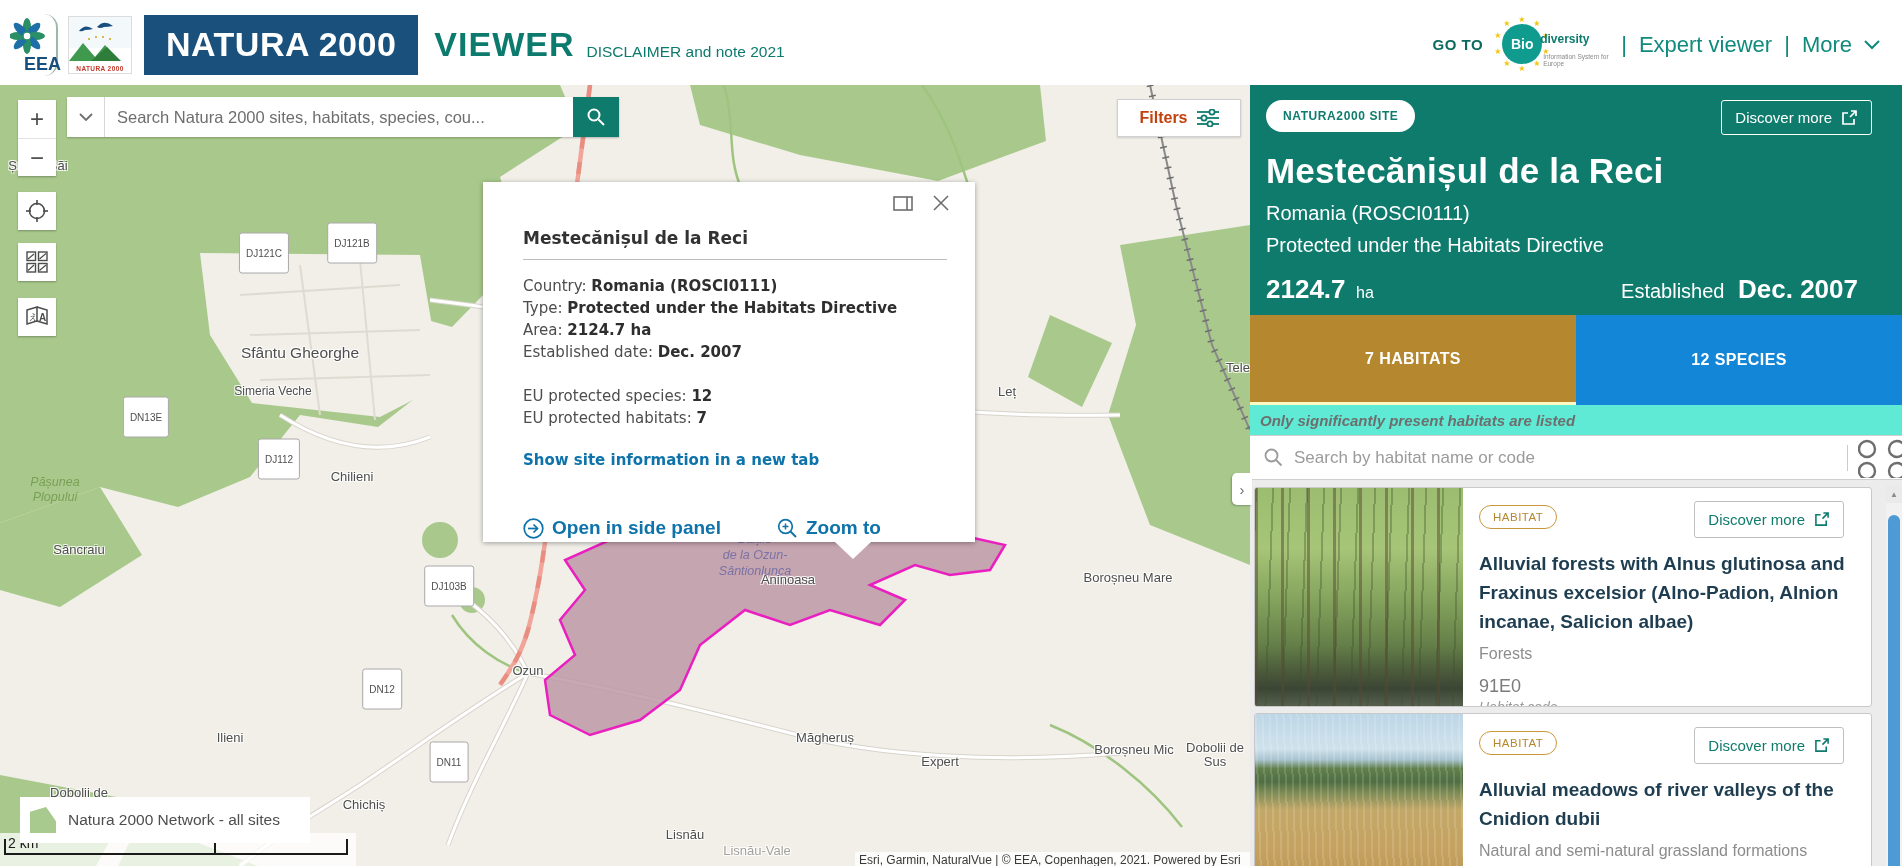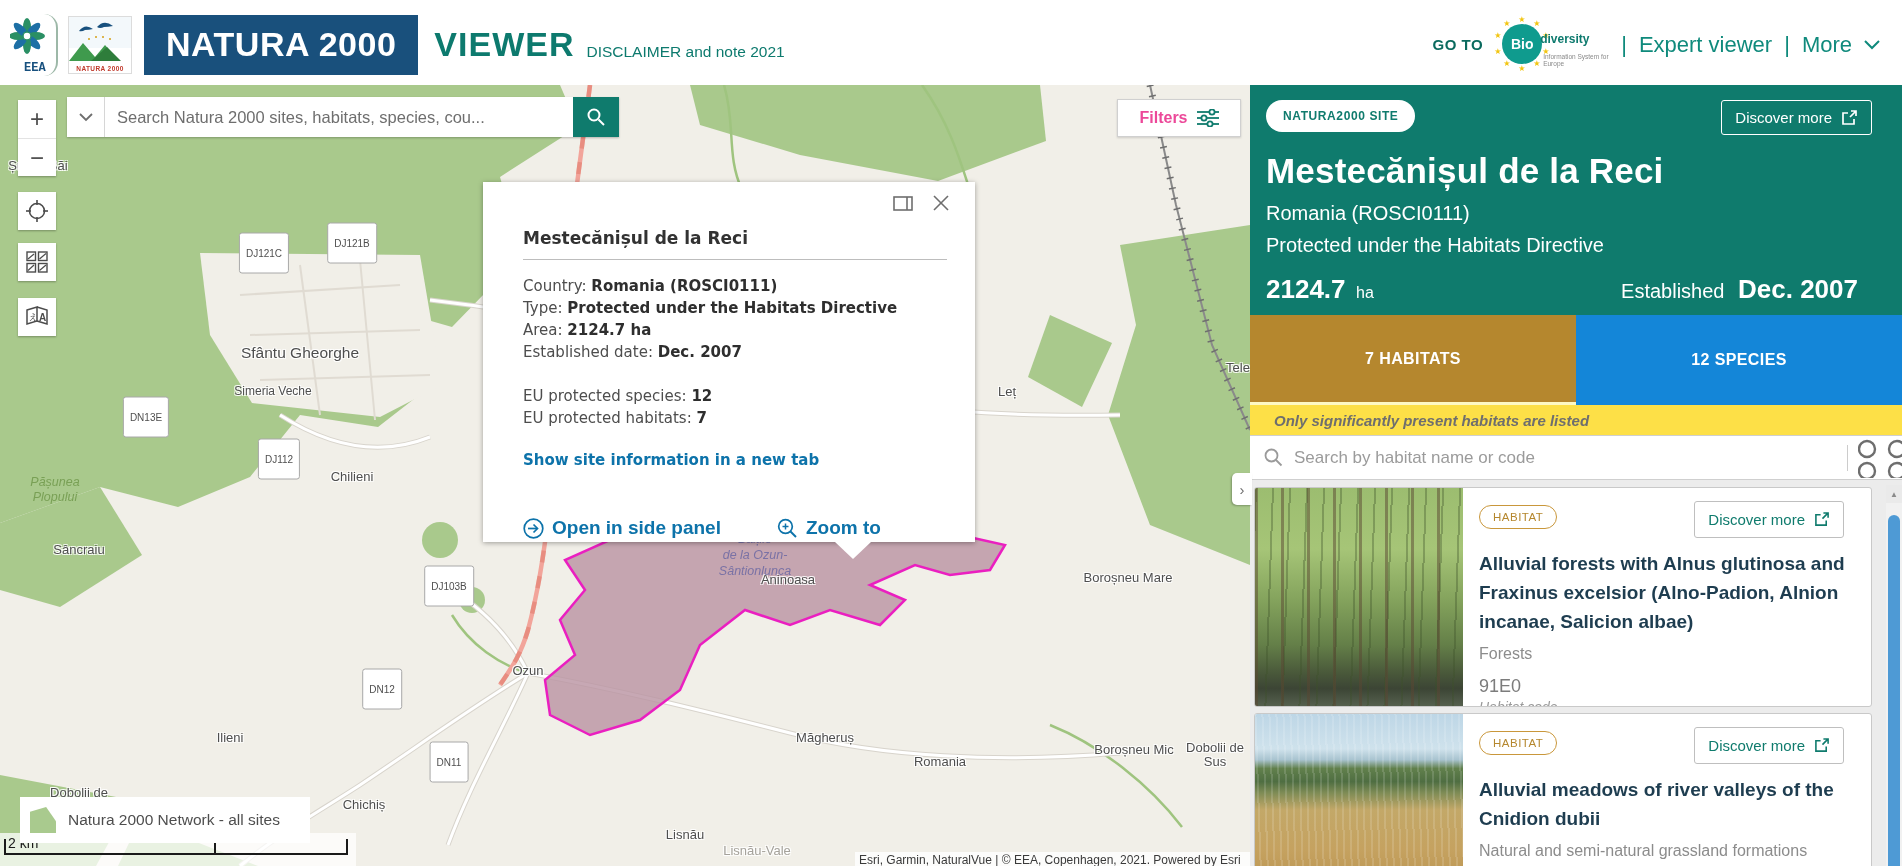--- a/index.html
+++ b/index.html
@@ -5,21 +5,21 @@
   * { margin:0; padding:0; box-sizing:border-box; }
   html,body { background:#fff; }
   .app { position:relative; width:1902px; height:866px; overflow:hidden; background:#fff;
          font-family:"Liberation Sans", sans-serif; }
 
   
   .hdr { position:absolute; left:0; top:0; width:1902px; height:85px; background:#fff;
          display:flex; align-items:center; padding:10px 22px 6px 8px; z-index:40; }
   .eea-logo { width:50px; height:62px; position:relative; border-right:2px solid #9db8a8;
               border-radius:0 14px 14px 0; padding:2px 6px 0 2px; flex:0 0 auto; }
-  .eea-txt { position:absolute; left:16px; bottom:1px; font-size:12px; font-weight:bold; color:#17507e;font-family:Liberation Mono, monospace; }
+  .eea-txt { position:absolute; left:16px; bottom:1px; font-size:18px; font-weight:bold; color:#17507e; }
   .n2k-logo { width:64px; height:58px; border:1px solid #dcdcdc; margin-left:10px; position:relative;
               background:linear-gradient(180deg,#f3f8fb 0 55%,#ffffff 55% 100%); flex:0 0 auto; overflow:hidden; }
   .n2k-txt { position:absolute; left:0; right:0; bottom:1px; text-align:center; font-size:6.5px;
              font-weight:bold; color:#c0392b; letter-spacing:.4px; }
   .brandbox { margin-left:12px; height:60px; background:#19507c; color:#fff; display:flex; align-items:center;
               padding:0 22px; font-size:34px; font-weight:bold; letter-spacing:.5px; flex:0 0 auto; }
   .viewer { margin-left:16px; color:#0d7a6e; font-size:34px; font-weight:600; letter-spacing:1px; }
   .disclaimer { margin-left:12px; color:#0d7a6e; font-size:15.5px; align-self:center; margin-top:14px; }
   .hdr-right { margin-left:auto; display:flex; align-items:center; gap:10px; }
   .goto { font-size:15px; font-weight:bold; color:#0a6a5e; letter-spacing:.5px; }
@@ -60,21 +60,21 @@
   .searchbar { position:absolute; left:67px; top:12px; width:552px; height:40px; background:#fff;
                box-shadow:0 1px 2px rgba(0,0,0,.25); display:flex; align-items:stretch; z-index:10; }
   .sb-chev { width:38px; border-right:1px solid #d6d6d6; display:flex; align-items:center; justify-content:center; cursor:pointer; }
   .sb-input { flex:1; border:none; outline:none; font-size:16.5px; color:#333; padding:0 12px;
               font-family:"Liberation Sans",sans-serif; }
   .sb-input::placeholder { color:#6e6e6e; }
   .sb-go { width:46px; background:#0f7b6d; display:flex; align-items:center; justify-content:center; cursor:pointer; }
 
   .filters { position:absolute; left:1117px; top:14px; width:124px; height:38px; background:#fff;
              border:1px solid #d0d0d0; box-shadow:0 1px 2px rgba(0,0,0,.15); display:flex; align-items:center;
-             justify-content:center; gap:9px; color:#ec4899; font-size:16px; font-weight:bold; z-index:10; cursor:pointer; }
+             justify-content:center; gap:9px; color:#c2410c; font-size:16px; font-weight:bold; z-index:10; cursor:pointer; }
 
   .legend { position:absolute; left:20px; top:712px; width:290px; height:46px; background:#fff;
             display:flex; align-items:center; gap:12px; padding:0 10px; z-index:9; }
   .legend-swatch { width:26px; height:26px; background:#a9ca8e; clip-path:polygon(0 18%, 62% 0, 100% 55%, 100% 100%, 0 100%); }
   .legend-txt { font-size:15.5px; color:#4e4e4e; }
   .scalebox { position:absolute; left:0px; top:748px; width:356px; height:33px; background:rgba(255,255,255,.75); z-index:8; }
   .scale-txt { position:absolute; left:8px; top:2px; font-size:14px; color:#1a1a1a; }
   .scale-bar { position:absolute; left:4px; top:8px; width:344px; height:14px; border-bottom:2px solid #1a1a1a; }
   .scale-bar i { position:absolute; bottom:0; width:2px; background:#1a1a1a; }
   .attrib { position:absolute; left:855px; top:767px; width:395px; height:14px; background:rgba(255,255,255,.8);
@@ -115,22 +115,22 @@
   .p-stats { display:flex; justify-content:space-between; align-items:baseline; margin-top:17px; padding-right:28px; }
   .p-area b { font-size:26px; font-weight:bold; }
   .p-area span { font-size:16px; margin-left:6px; }
   .p-est { font-size:20px; }
   .p-est b { font-size:26px; margin-left:8px; }
   .p-tabs { display:flex; height:90px; background:#fef9c3; }
   .p-tab { flex:1; display:flex; align-items:center; justify-content:center; color:#fff; font-size:16px;
            font-weight:bold; letter-spacing:.4px; cursor:pointer; }
   .p-tab.habitats { background:#b5872e; margin-bottom:3px; }
   .p-tab.species { background:#1486d8; }
-  .p-note { height:31px; line-height:31px; background:#fde047; border-bottom:1px solid #cfcfcf; color:#6e6e6e;
-            font-size:15px; font-weight:bold; font-style:italic; padding-left:24px; }
+  .p-note { height:31px; line-height:31px; background:#5eead4; border-bottom:1px solid #cfcfcf; color:#6e6e6e;
+            font-size:15px; font-weight:bold; font-style:italic; padding-left:10px; }
   .p-search { height:44px; background:#fff; border-bottom:1px solid #cfcfcf; display:flex; align-items:center;
               padding-left:14px; position:relative; }
   .p-search input { border:none; outline:none; flex:1; font-size:17px; margin-left:11px; color:#333;
                     font-family:"Liberation Sans",sans-serif; }
   .p-search input::placeholder { color:#9b9b9b; }
   .p-sdiv { width:1px; height:26px; background:#cccccc; margin-right:10px; }
   .p-cards { position:relative; padding:7px 0 0 4px; }
   .card { width:618px; background:#fff; border:1px solid #c9c9c9; border-radius:3px; display:flex;
           height:220px; margin-bottom:6px; overflow:hidden; cursor:pointer; }
   .card-img { width:208px; flex:0 0 auto; }
@@ -289,21 +289,21 @@
     <div class="mlabel" style="left:352px;top:391px">Chilieni</div>
     <div class="mlabel" style="left:79px;top:464px">Sâncraiu</div>
     <div class="mlabel" style="left:788px;top:494px">Aninoasa</div>
     <div class="mlabel" style="left:1128px;top:492px">Boroșneu Mare</div>
     <div class="mlabel" style="left:931px;top:407px">Țufalău</div>
     <div class="mlabel" style="left:1007px;top:306px">Leț</div>
     <div class="mlabel" style="left:1238px;top:282px">Tele</div>
     <div class="mlabel" style="left:528px;top:585px">Ozun</div>
     <div class="mlabel" style="left:230px;top:652px">Ilieni</div>
     <div class="mlabel" style="left:825px;top:652px">Măgheruș</div>
-    <div class="mlabel" style="left:940px;top:676px">Romania</div>
+    <div class="mlabel" style="left:940px;top:676px">Expert</div>
     <div class="mlabel" style="left:1134px;top:664px">Boroșneu Mic</div>
     <div class="mlabel wrap" style="left:1215px;top:670px">Dobolii de Sus</div>
     <div class="mlabel" style="left:79px;top:707px">Dobolii de</div>
     <div class="mlabel" style="left:364px;top:719px">Chichiș</div>
     <div class="mlabel" style="left:685px;top:749px">Lisnău</div>
     <div class="mlabel faint" style="left:757px;top:765px">Lisnău-Vale</div>
     <div class="mlabel" style="left:38px;top:80px;z-index:1">Șugaș Băi</div>
 
     <div class="plabel" style="left:755px;top:470px">
       <div>Bălțile</div>

